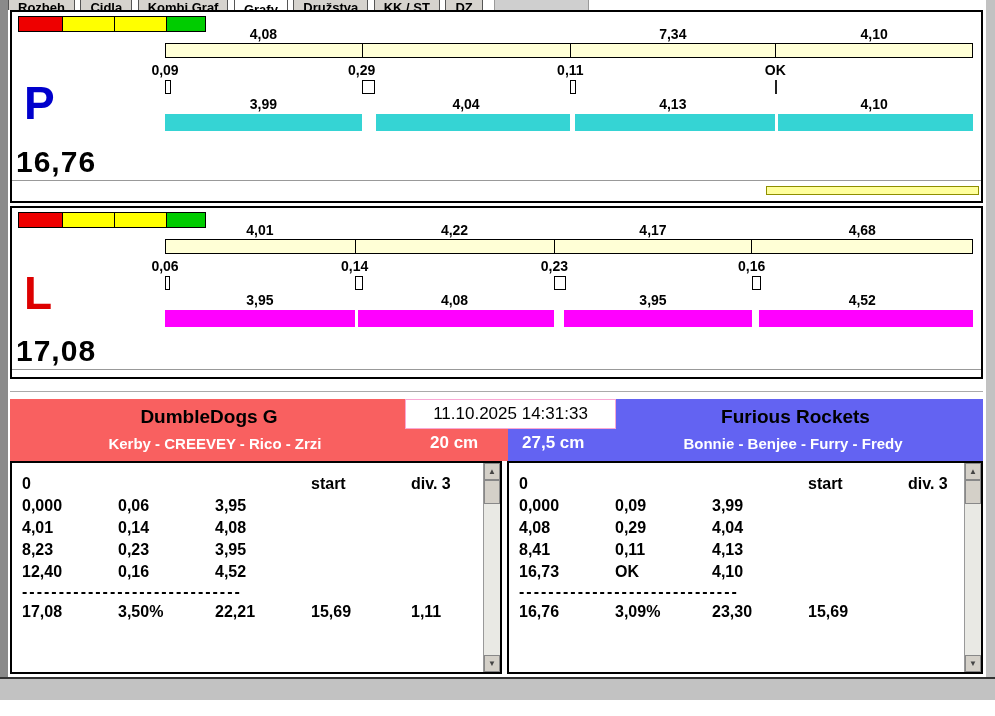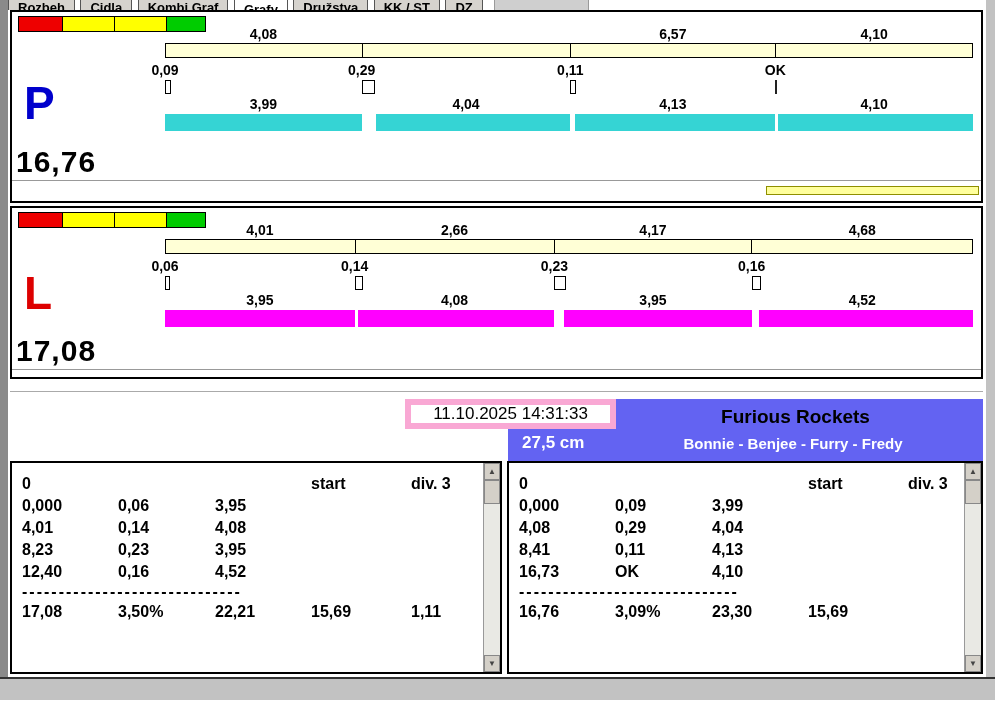--- a/index.html
+++ b/index.html
@@ -49,21 +49,21 @@
   .team-header.left  { left:0; width:498px; background:#f96060; }
   .team-header.right { left:498px; width:475px; background:#6363f2; }
   .team-name { margin-top:7px; text-align:center; font-size:19px; font-weight:bold; color:#000; }
   .team-header.left  .team-name { padding-right:100px; }
   .team-header.right .team-name { padding-left:100px; }
   .team-sub { position:absolute; left:0; right:0; top:34px; display:flex; align-items:center; color:#fff; font-weight:bold; }
   .team-sub .dogs { flex:1; text-align:center; font-size:15px; }
   .team-sub .jump { font-size:17px; }
   .team-header.left  .jump { width:88px; text-align:left; padding-left:10px; }
   .team-header.right .jump { width:95px; text-align:left; padding-left:14px; }
-  .timestamp-box { position:absolute; left:395px; top:0; width:211px; height:30px; background:#fff; border:6px solid #f9a8d4;
+  .timestamp-box { position:absolute; left:395px; top:0; width:211px; height:30px; background:#fff; border:1px solid #f9a8d4;
                    font-size:17px; color:#000; display:flex; align-items:center; justify-content:center; }
 
   
   .data-tables { position:absolute; left:2px; top:461px; width:973px; height:213px; }
   .data-panel { position:absolute; top:0; height:213px; background:#fff; border:2px solid #000; }
   .data-panel.left  { left:0; width:492px; }
   .data-panel.right { left:497px; width:476px; }
   .tbl { position:absolute; left:10px; top:10px; right:24px; font-weight:bold; font-size:16px; color:#000; }
   .trow { display:grid; grid-template-columns:96px 97px 96px 100px 1fr; height:22px; align-items:center; }
   .trow.dash { display:block; height:18px; line-height:18px; letter-spacing:2px; white-space:nowrap; overflow:hidden; }
@@ -102,21 +102,21 @@
         <span style="width:45px;background:#ee0000"></span>
         <span style="width:53px;background:#ffff00"></span>
         <span style="width:53px;background:#ffff00"></span>
         <span style="width:40px;background:#00cc00"></span>
       </div>
       <div class="lane-letter" style="top:68px;color:#0000cc">P</div>
       <div class="lane-total" style="top:133px">16,76</div>
 
       <div class="graph">
         <div class="glabel top" style="left:0;width:24.34%">4,08</div>
-        <div class="glabel top" style="left:50.17%;width:25.36%">6,57</div>
+        <div class="glabel top" style="left:50.17%;width:25.36%">7,34</div>
         <div class="glabel top" style="left:75.53%;width:24.47%">4,10</div>
 
         <div class="splitbar">
           <i style="left:24.34%"></i>
           <i style="left:50.17%"></i>
           <i style="left:75.53%"></i>
         </div>
 
         <div class="glabel cross" style="left:-35px">0,09</div>
         <div class="glabel cross" style="left:calc(24.34% - 35px)">0,29</div>
@@ -150,21 +150,21 @@
         <span style="width:45px;background:#ee0000"></span>
         <span style="width:53px;background:#ffff00"></span>
         <span style="width:53px;background:#ffff00"></span>
         <span style="width:40px;background:#00cc00"></span>
       </div>
       <div class="lane-letter" style="top:62px;color:#dd0000">L</div>
       <div class="lane-total" style="top:126px">17,08</div>
 
       <div class="graph">
         <div class="glabel top" style="left:0;width:23.48%">4,01</div>
-        <div class="glabel top" style="left:23.48%;width:24.71%">2,66</div>
+        <div class="glabel top" style="left:23.48%;width:24.71%">4,22</div>
         <div class="glabel top" style="left:48.19%;width:24.41%">4,17</div>
         <div class="glabel top" style="left:72.60%;width:27.40%">4,68</div>
 
         <div class="splitbar">
           <i style="left:23.48%"></i>
           <i style="left:48.19%"></i>
           <i style="left:72.60%"></i>
         </div>
 
         <div class="glabel cross" style="left:-35px">0,06</div>
@@ -189,20 +189,27 @@
         <div class="dogbar" style="left:calc(48.19% + 10px);width:calc(24.41% - 10px);background:#ff00ff"></div>
         <div class="dogbar" style="left:calc(72.60% + 7px);width:calc(27.40% - 7px);background:#ff00ff"></div>
       </div>
 
       <div class="divline" style="top:161px"></div>
     </section>
 
     <div class="pre-footer-line"></div>
 
     <div class="team-headers">
+      <div class="team-header left">
+        <div class="team-name">DumbleDogs G</div>
+        <div class="team-sub">
+          <span class="dogs">Kerby - CREEVEY - Rico - Zrzi</span>
+          <span class="jump">20 cm</span>
+        </div>
+      </div>
       <div class="team-header right">
         <div class="team-name">Furious Rockets</div>
         <div class="team-sub">
           <span class="jump">27,5 cm</span>
           <span class="dogs">Bonnie - Benjee - Furry - Fredy</span>
         </div>
       </div>
       <div class="timestamp-box">11.10.2025 14:31:33</div>
     </div>
 

